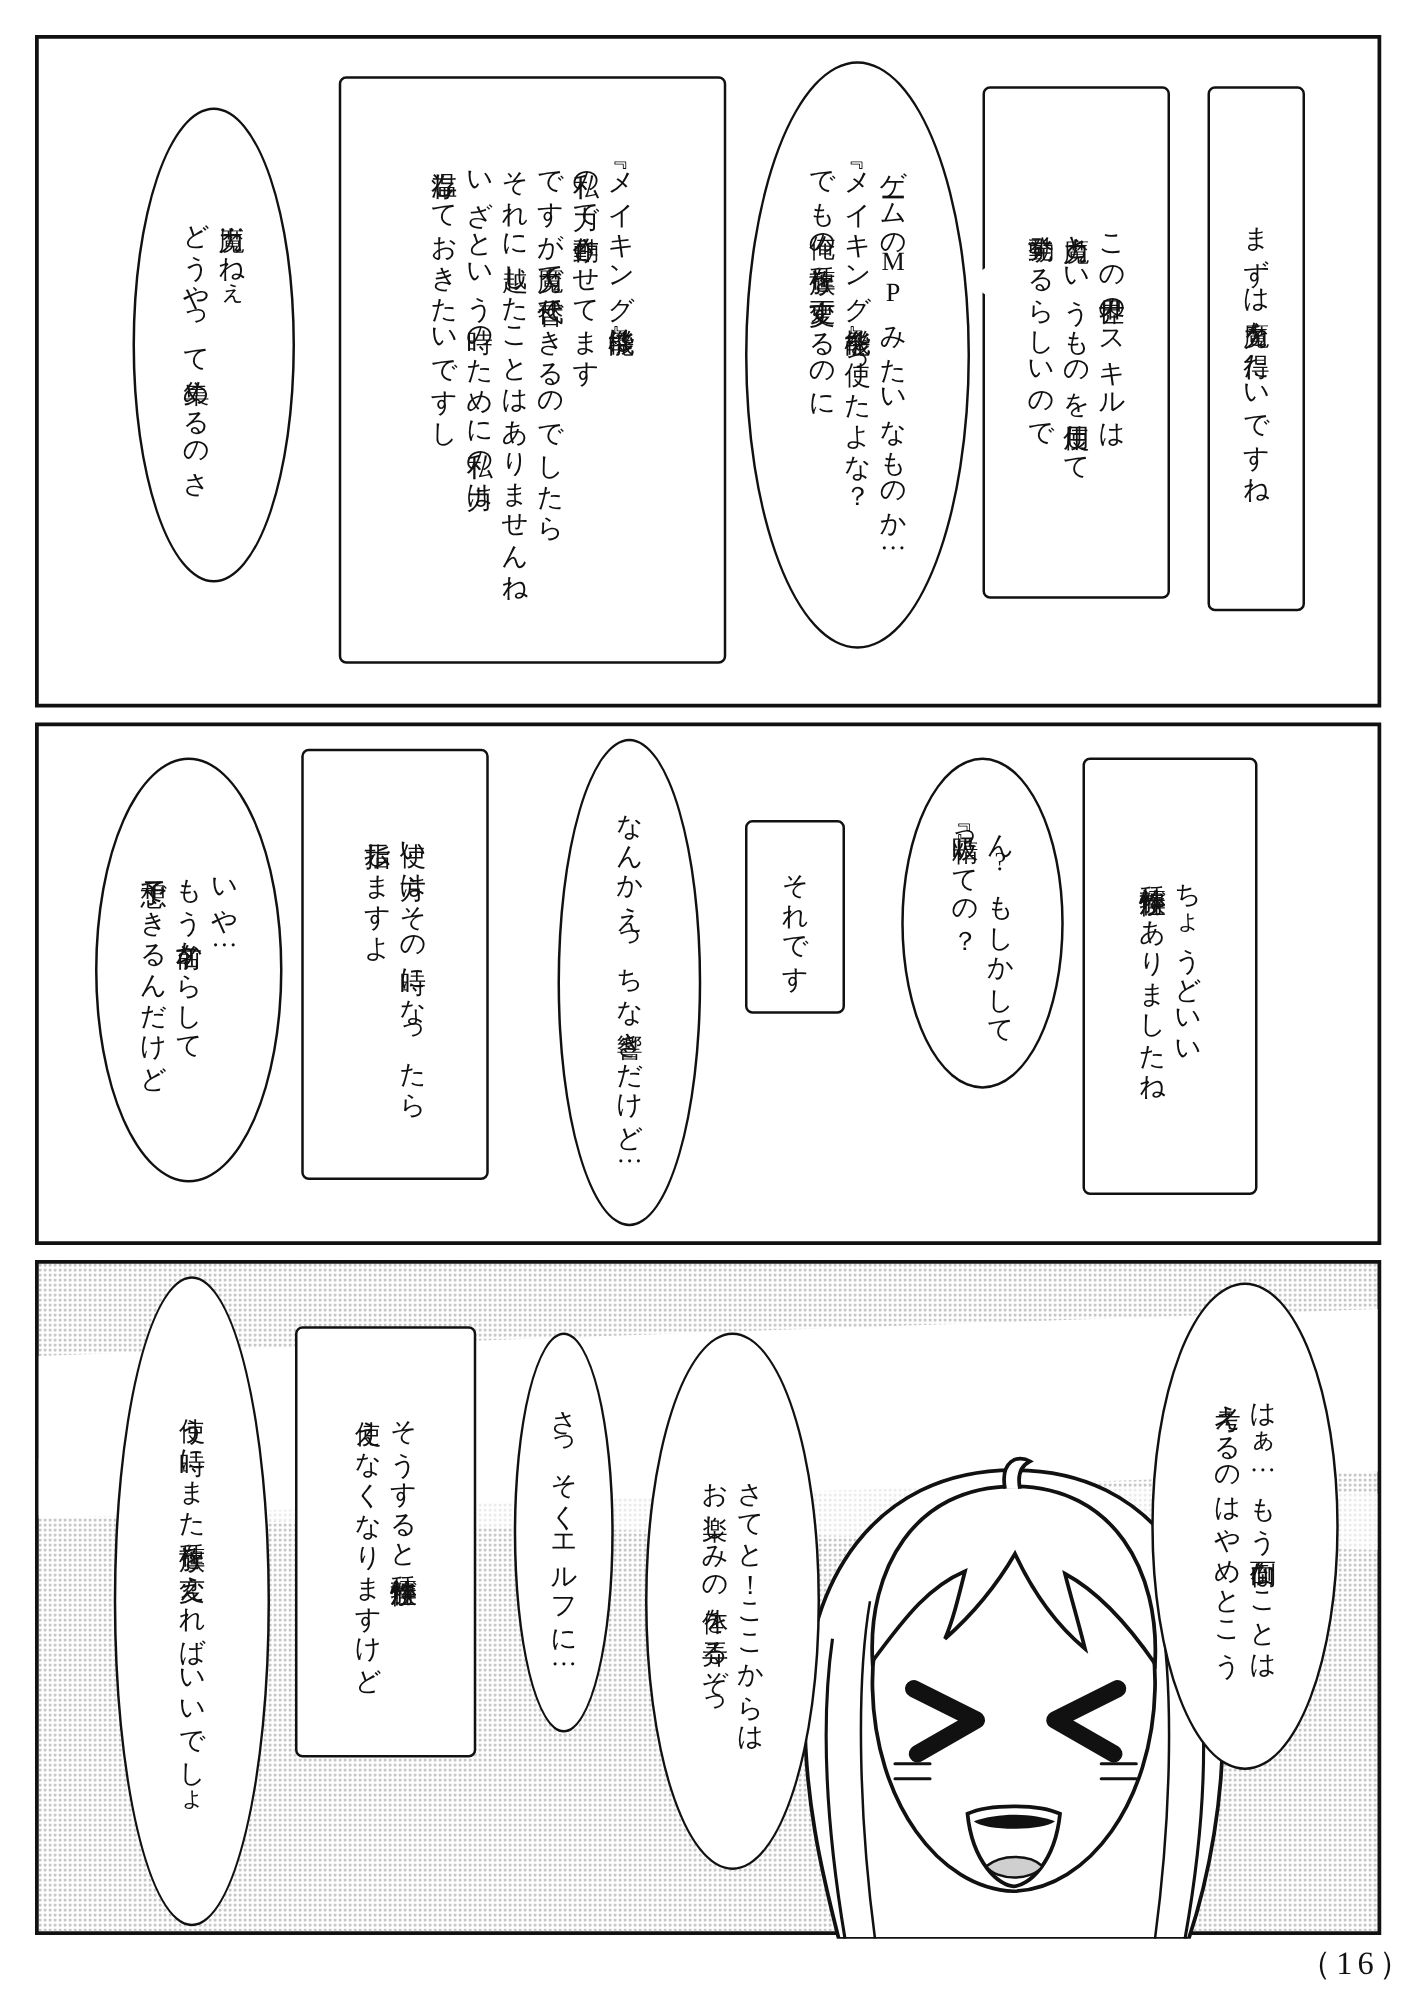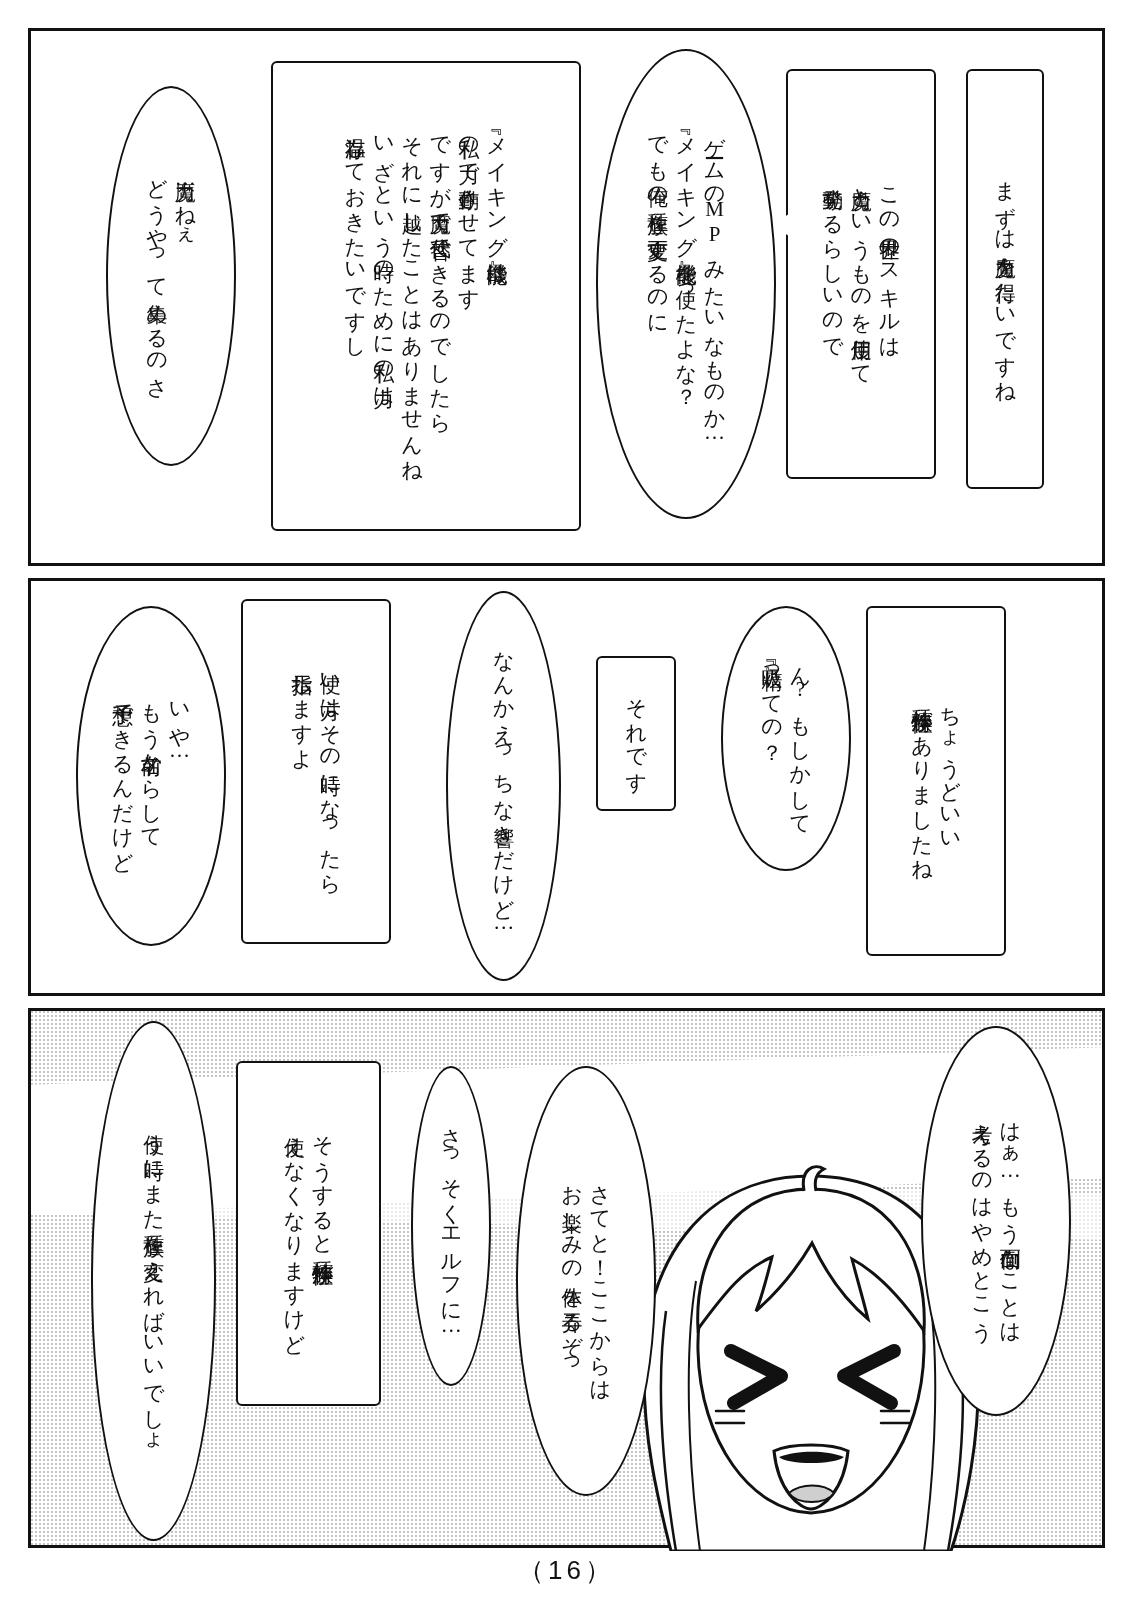--- a/index.html
+++ b/index.html
@@ -91,24 +91,24 @@
     top: 150px;
     width: 470px;
     height: 390px;
   }
 
   .page-number {
     position: absolute;
     left: 0;
     right: 0;
     bottom: 12px;
-    text-align: center;
+    text-align: right;
     font-size: 26px;
     letter-spacing: 4px;
-    font-family: Liberation Sans, sans-serif;
+    font-family: Liberation Serif, serif;
   }
 </style>
 </head>
 <body>
 
 <div class="page">
 
   <div class="panel" id="panel-1">
 
     <div class="balloon rect" style="left:935px; top:38px; width:78px; height:420px;">

